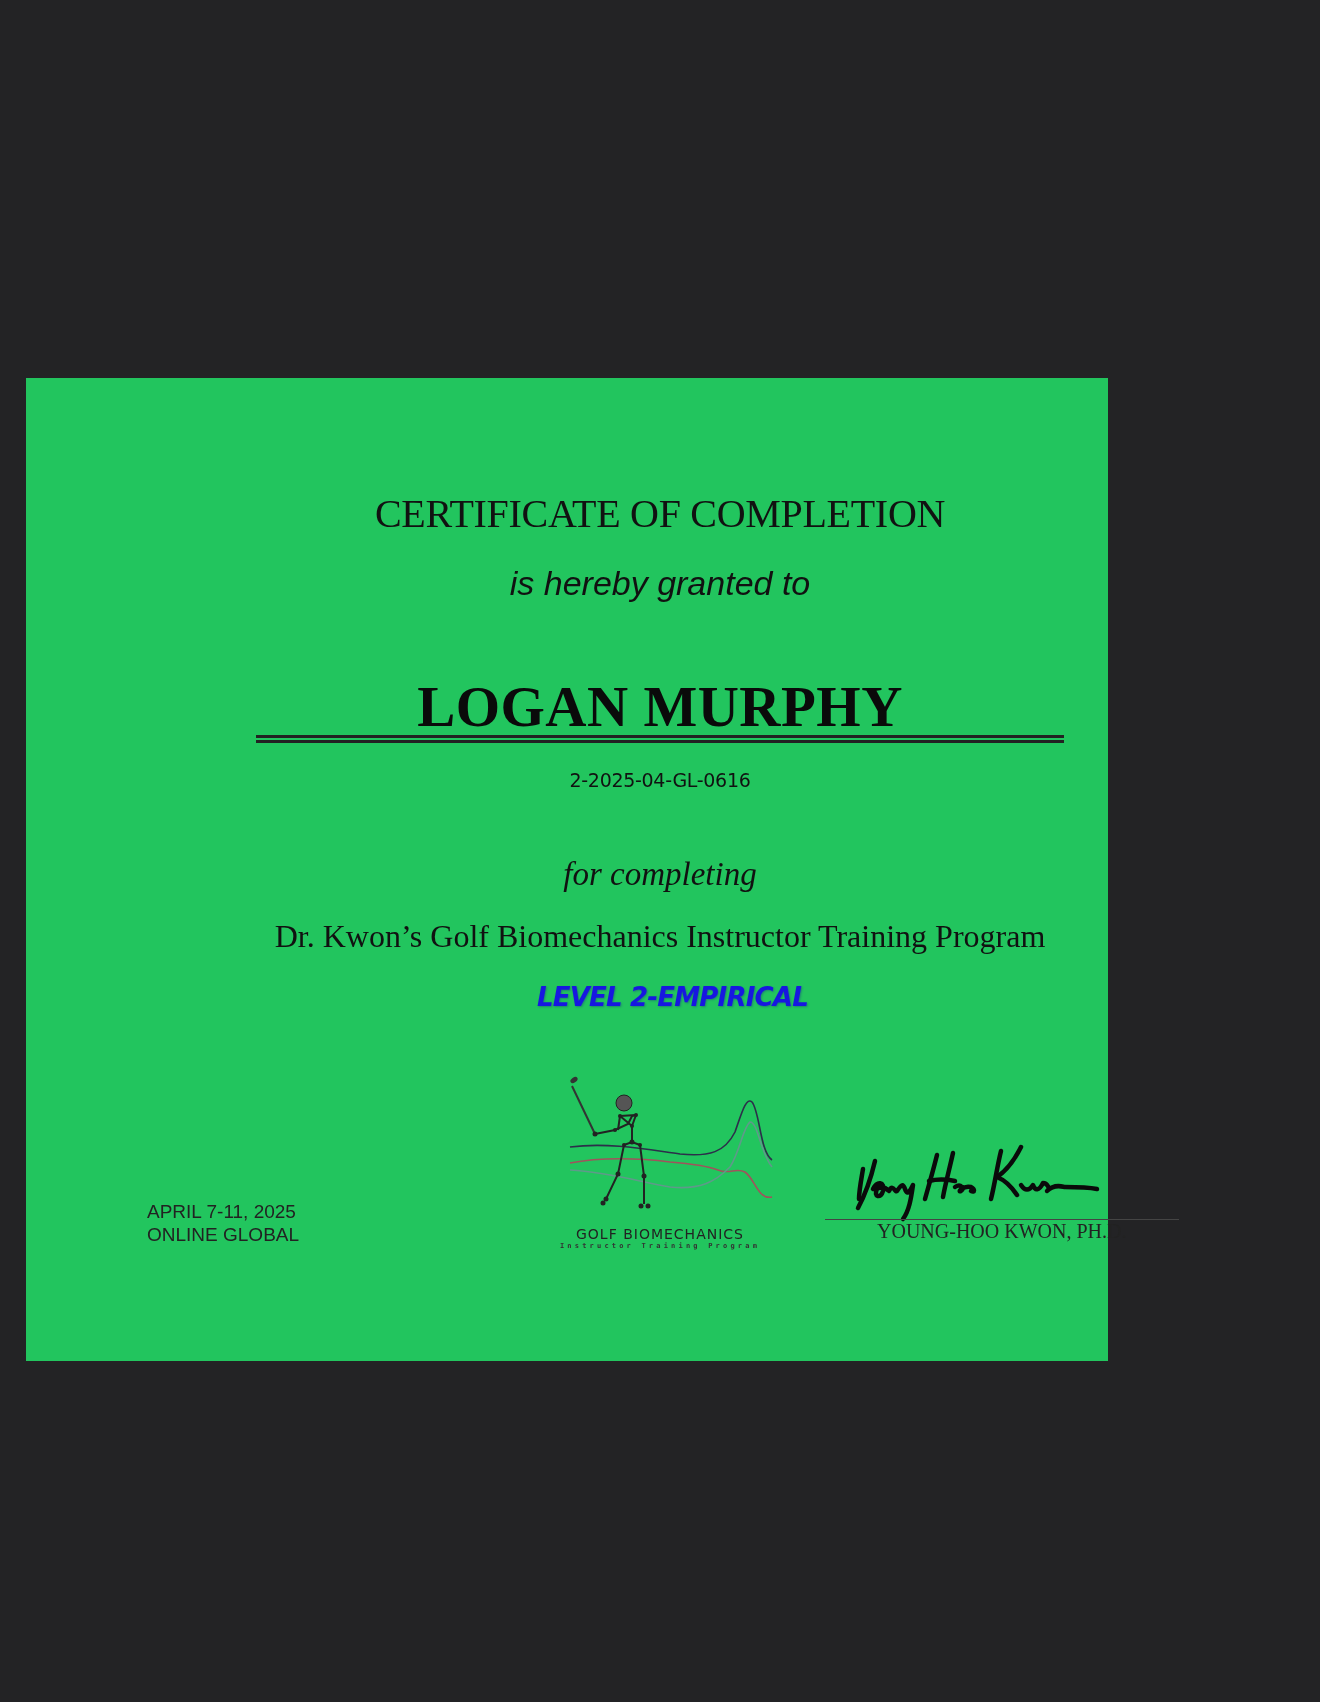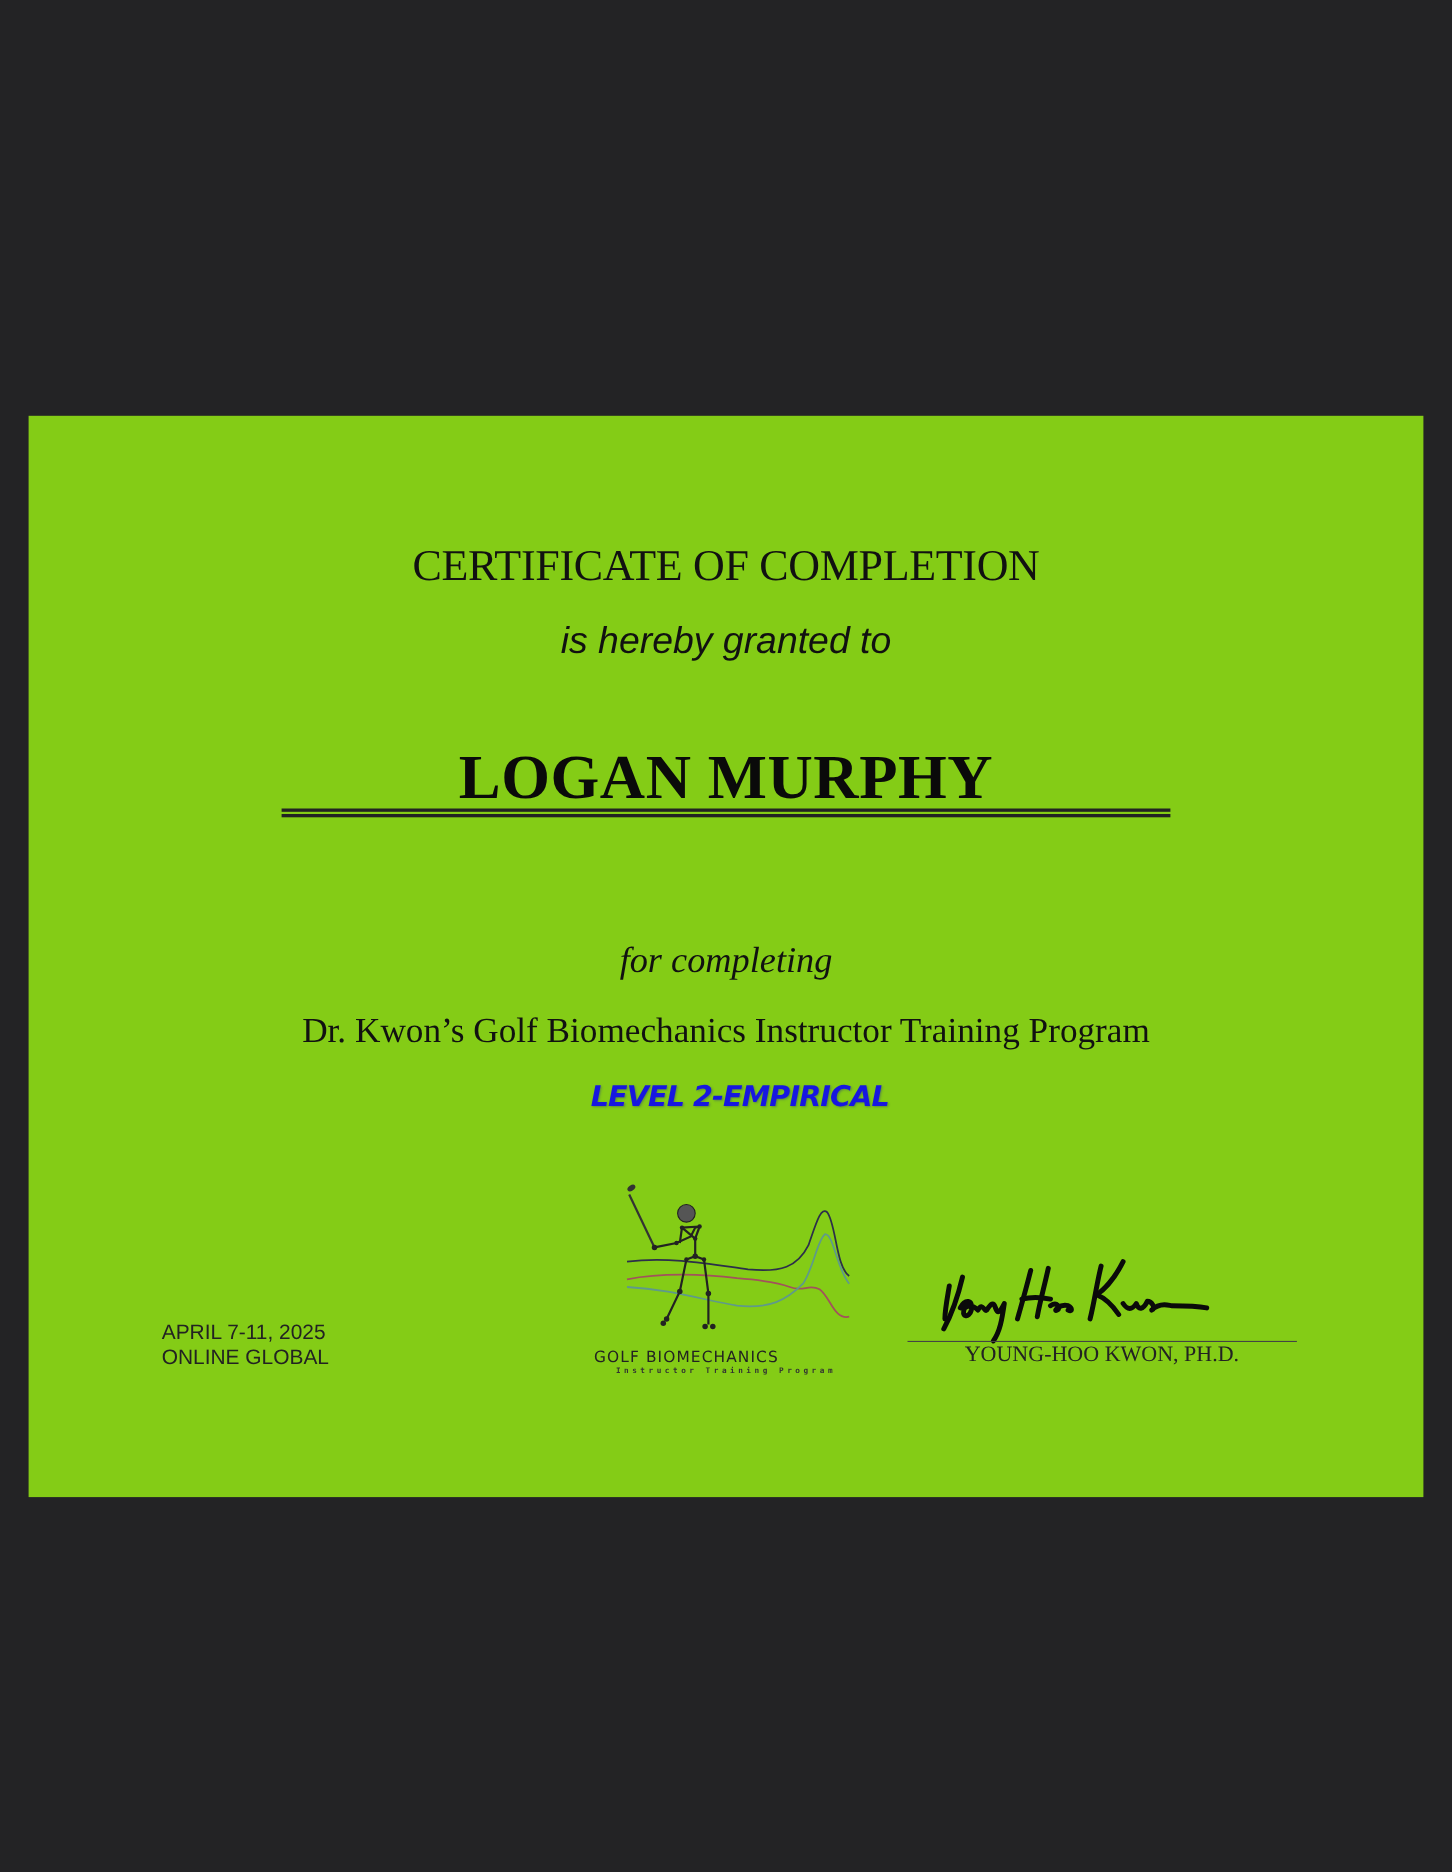--- a/index.html
+++ b/index.html
@@ -12,23 +12,23 @@
   .viewer {
     position: relative;
     width: 1320px;
     height: 1702px;
     background: #232325;
   }
   .certificate {
     position: absolute;
     left: 26px;
     top: 378px;
-    width: 1268px;
+    width: 1082px;
     height: 983px;
-    background: #84cc16;
+    background: #22c55e;
   }
   .abs { position: absolute; }
   .center-line {
     position: absolute;
     left: 0;
     width: 1268px;
     text-align: center;
     white-space: nowrap;
   }
   .title {
@@ -114,20 +114,21 @@
     top: 694px;
     width: 240px;
     height: 190px;
   }
   .logo svg { position: absolute; left: 0; top: 0; }
   .logo-title {
     position: absolute;
     left: 0;
     top: 155px;
     width: 240px;
+    text-align: center;
     font-family: "DejaVu Sans", "Liberation Sans", sans-serif;
     font-size: 14px;
     letter-spacing: 1px;
     color: #222;
     line-height: 1;
     white-space: nowrap;
   }
   .logo-sub {
     position: absolute;
     left: 0;
@@ -176,20 +177,21 @@
   <div class="certificate">
 
     <div class="center-line title">CERTIFICATE OF COMPLETION</div>
 
     <div class="center-line subtitle">is hereby granted to</div>
 
     <div class="center-line recipient">LOGAN MURPHY</div>
 
     <div class="double-rule"></div>
 
+    <div class="center-line cert-id">2-2025-04-GL-0616</div>
 
     <div class="center-line program">Dr. Kwon’s Golf Biomechanics Instructor Training Program</div>
 
     <div class="center-line for-completing">for completing</div>
 
     <div class="center-line level">LEVEL 2-EMPIRICAL</div>
 
     <div class="abs event-info">
       <div>APRIL 7-11, 2025</div>
       <div>ONLINE GLOBAL</div>

